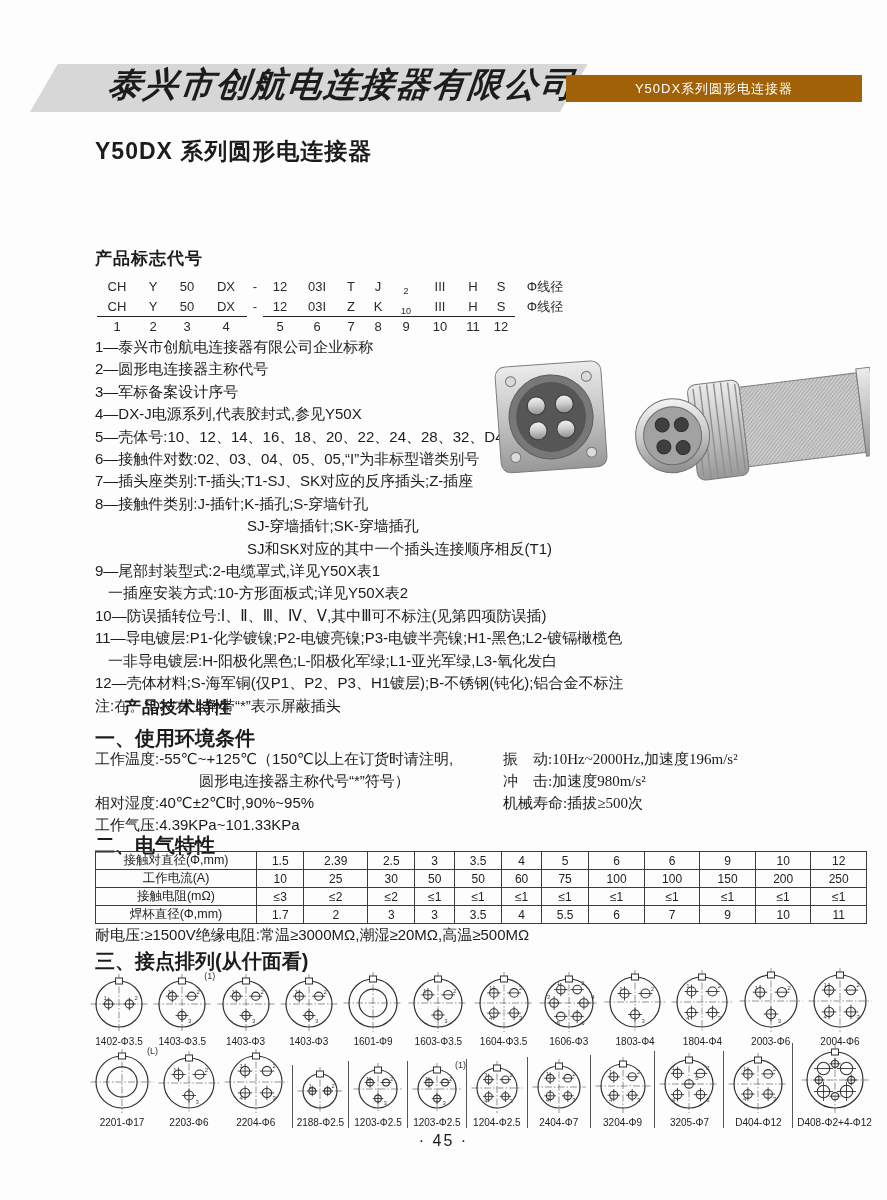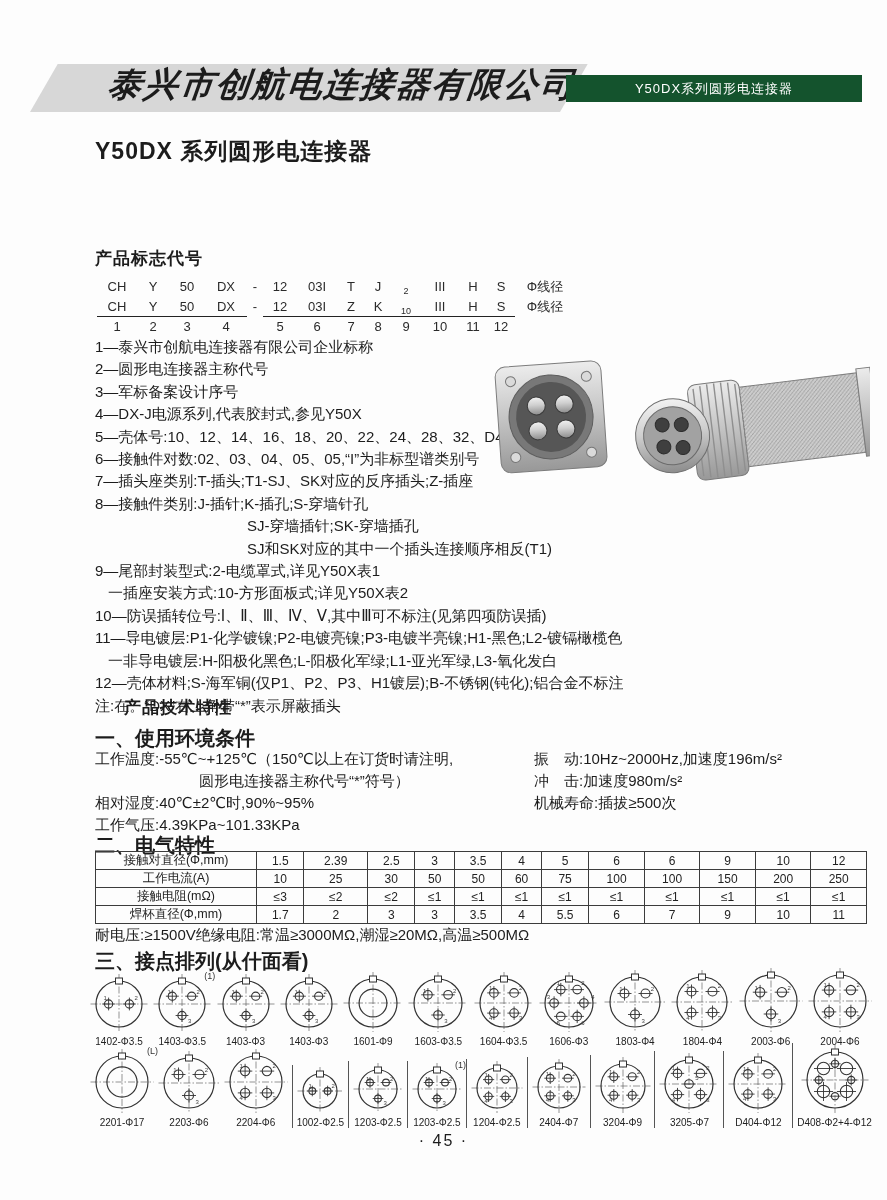--- a/index.html
+++ b/index.html
@@ -3,21 +3,21 @@
 <meta charset="utf-8">
 <style>
   html,body{margin:0;padding:0;background:#ffffff;}
   .page{position:relative;width:887px;height:1200px;background:#fdfdfd;overflow:hidden;
         font-family:"Liberation Sans","DejaVu Sans",sans-serif;color:#1c1c1c;}
   
   .band{position:absolute;left:30px;top:64px;width:530px;height:48px;background:#d7d7d7;
         transform:skewX(-30deg);transform-origin:bottom left;}
   .company{position:absolute;left:108px;top:62px;font-size:34px;font-weight:bold;font-style:italic;
         letter-spacing:2px;transform:skewX(-6deg);white-space:nowrap;}
-  .tagbox{position:absolute;left:566px;top:75px;width:296px;height:27px;background:#14532d;
+  .tagbox{position:absolute;left:566px;top:75px;width:296px;height:27px;background:#a16207;
         color:#ffffff;font-size:13px;line-height:27px;text-align:center;letter-spacing:1px;}
   
   .title{position:absolute;left:95px;top:136px;font-size:23px;font-weight:bold;letter-spacing:1px;}
   .intro{position:absolute;left:95px;top:170px;width:714px;font-size:15px;line-height:23px;
         text-indent:2em;text-align:justify;}
   
   .h2{position:absolute;font-size:17px;font-weight:bold;letter-spacing:1px;}
   .code-block{position:absolute;left:97px;top:278px;}
   .code-row{display:flex;}
   .code-row.r2{margin-top:2px;}
@@ -201,21 +201,21 @@
   </div>
 
   <div class="h2" style="left:95px;top:696px;margin-left:29px;">产品技术特性</div>
   <div class="h3" style="left:95px;top:725px;">一、使用环境条件</div>
   <div class="envcol" style="left:95px;top:748px;">
       <div>工作温度:-55℃~+125℃（150℃以上在订货时请注明,</div>
       <div class="ind">圆形电连接器主称代号“*”符号）</div>
       <div>相对湿度:40℃±2℃时,90%~95%</div>
       <div>工作气压:4.39KPa~101.33KPa</div>
     </div>
-  <div class="envcol" style="left:534px;top:748px;">
+  <div class="envcol" style="left:503px;top:748px;font-family:Liberation Serif, serif;">
       <div>振　动:10Hz~2000Hz,加速度196m/s²</div>
       <div>冲　击:加速度980m/s²</div>
       <div>机械寿命:插拔≥500次</div>
     </div>
 
   <div class="h3" style="left:95px;top:832px;">二、电气特性</div>
   <table class="etable">
       <tbody>
         <tr>
           <td class="rowlab">接触对直径(Φ,mm)</td>
@@ -599,21 +599,21 @@
           <rect class="notch" x="19.5" y="6" width="7" height="6"></rect>
           <circle class="pin" cx="15.3" cy="26.0" r="3.4"></circle>
           <line class="pm" x1="10.1" y1="26.0" x2="20.6" y2="26.0"></line>
           <line class="pm" x1="15.3" y1="20.7" x2="15.3" y2="31.3"></line>
           <text class="pnum" x="11.5" y="22.6">1</text>
           <circle class="pin" cx="30.6" cy="26.0" r="3.4"></circle>
           <line class="pm" x1="25.4" y1="26.0" x2="35.9" y2="26.0"></line>
           <line class="pm" x1="30.6" y1="20.7" x2="30.6" y2="31.3"></line>
           <text class="pnum" x="34.5" y="22.6">2</text>
         </svg>
-        <div class="dlab">1002-Φ2.5</div>
+        <div class="dlab">2188-Φ2.5</div>
       </div>
       <div class="diag dv">
         <svg width="50" height="54" viewBox="0 0 50 54">
           <line class="ch" x1="0.5" y1="28" x2="49.5" y2="28"></line>
           <line class="ch" x1="25" y1="2" x2="25" y2="52"></line>
           <circle class="oc" cx="25" cy="28" r="19"></circle>
           <rect class="notch" x="21.5" y="6" width="7" height="6"></rect>
           <circle class="pin" cx="17.0" cy="21.5" r="3.4"></circle>
           <line class="pm" x1="11.7" y1="21.5" x2="22.3" y2="21.5"></line>
           <line class="pm" x1="17.0" y1="16.2" x2="17.0" y2="26.8"></line>

